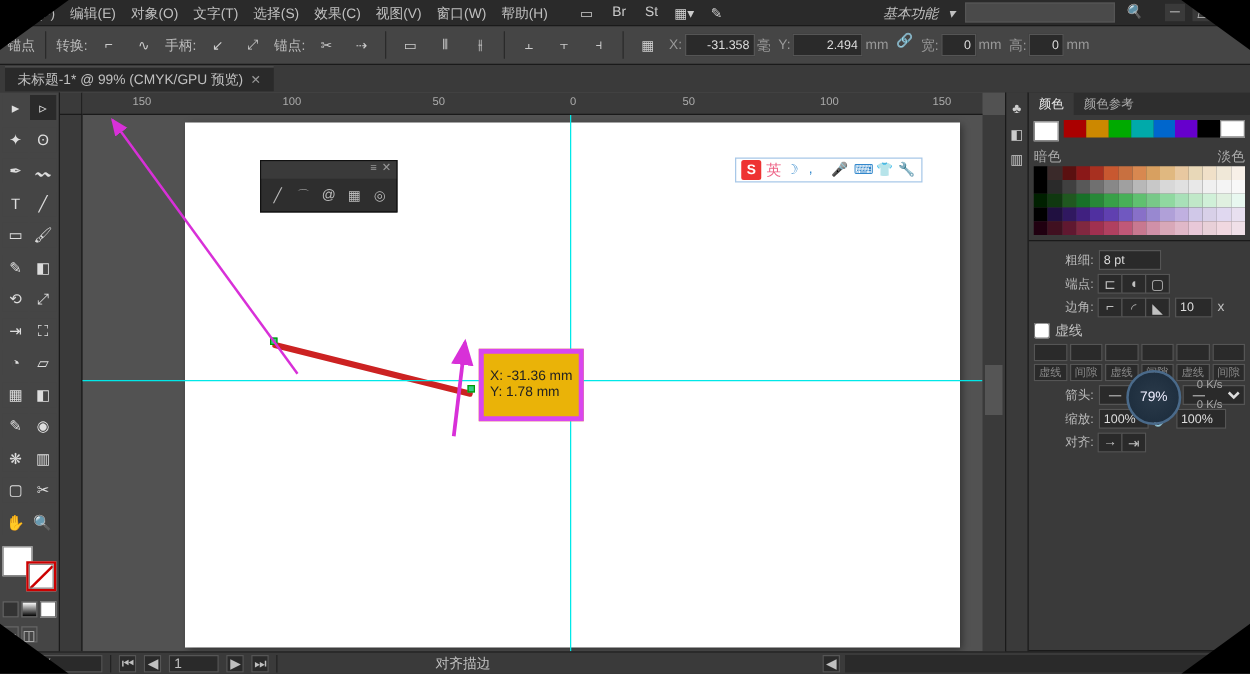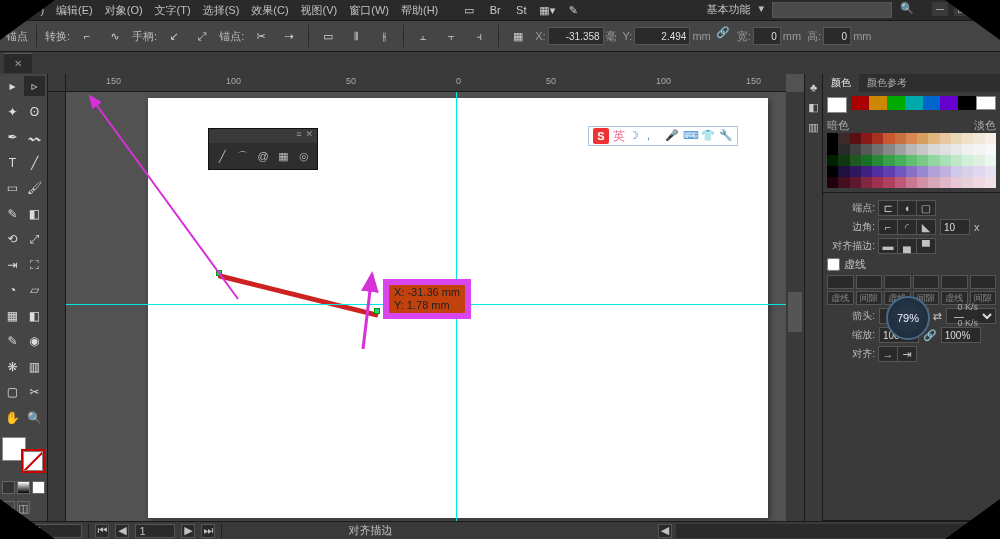--- a/index.html
+++ b/index.html
@@ -1,21 +1,21 @@
 <!DOCTYPE html>
 <html><head>
 <meta charset="utf-8">
 <style>
 * { margin: 0; padding: 0; box-sizing: border-box; font-family: "Microsoft YaHei", sans-serif; font-size: 11px; }
 body { background: #323232; color: #c0c0c0; width: 1000px; height: 539px; overflow: hidden; position: relative; }
 
 
 .menubar { height: 20px; background: #2a2a2a; display: flex; align-items: center; padding: 0 8px; gap: 12px; }
 .menubar span { cursor: default; }
-.menubar-right { margin-left: auto; display: flex; gap: 8px; }
+.menubar-right { margin-left: auto; display: flex; align-items: center; gap: 8px; font-style: italic; }
 .search-box { width: 120px; height: 16px; background: #4a4a4a; border: 1px solid #555; }
 .search-icon { width: 14px; height: 14px; }
 .window-btns { display: flex; gap: 6px; margin-left: 10px; }
 .window-btn { width: 16px; height: 14px; background: #3a3a3a; display:flex; align-items:center; justify-content:center; }
 
 
 .controlbar { height: 32px; background: #454545; border-top: 1px solid #1a1a1a; border-bottom: 1px solid #1a1a1a; display: flex; align-items: center; padding: 0 6px; gap: 6px; }
 .controlbar .lbl { color: #bbb; }
 .controlbar .sep { width: 1px; height: 22px; background: #2a2a2a; margin: 0 2px; }
 .tool-icon { width: 22px; height: 22px; display: flex; align-items: center; justify-content: center; color: #ccc; }
@@ -65,21 +65,21 @@
 .float-panel .row { display: flex; gap: 6px; padding: 6px; }
 .float-panel .opt { width: 18px; height: 14px; display:flex; align-items:center; justify-content:center; color:#bbb;}
 
 
 .ime-bar { position: absolute; top: 28px; right: 30px; height: 20px; background: #fff; border: 1px solid #a8c8e8; display: flex; align-items: center; gap: 4px; padding: 0 4px; }
 .ime-bar .s { width:16px; height:16px; background:#e33; color:#fff; display:flex;align-items:center;justify-content:center;font-weight:bold;border-radius:2px;}
 .ime-bar .ch { color:#e68; font-size:12px;}
 .ime-bar .ic { width:14px; height:14px; }
 
 
-.coord-tip { position: absolute; top: 205px; left: 335px; background: #c2410c; border: 6px solid #d946ef; padding: 1px 5px; font-size: 10px; color: #222; line-height: 1.2; }
+.coord-tip { position: absolute; top: 205px; left: 335px; background: #eab308; border: 4px solid #d946ef; padding: 12px 5px; font-size: 10px; color: #222; line-height: 1.2; }
 
 
 .rightside { width: 18px; background: #3a3a3a; border-left: 1px solid #1a1a1a; display:flex; flex-direction:column; gap:6px; padding-top:6px; align-items:center;}
 .rightside div { width:14px; height:14px; color:#ccc; display:flex;align-items:center;justify-content:center;}
 
 
 .panels { width: 178px; background: #3a3a3a; border-left: 1px solid #1a1a1a; display: flex; flex-direction: column; overflow: hidden; }
 .panel { border-bottom: 1px solid #1a1a1a; }
 .panel-tabs { display: flex; background: #2e2e2e; height: 18px; }
 .panel-tabs span { padding: 2px 8px; color: #aaa; font-size: 10px; }
@@ -94,21 +94,21 @@
 
 .stroke-row { display: flex; align-items: center; gap: 4px; margin: 3px 0; }
 .stroke-row .lbl { width: 48px; text-align: right; color: #bbb; font-size: 10px; }
 .mini-input { width: 50px; height: 16px; background: #2a2a2a; border: 1px solid #555; color: #ddd; font-size: 10px; padding: 0 3px; }
 .btn-group { display: flex; }
 .btn-group div { width: 20px; height: 16px; background: #2a2a2a; border: 1px solid #555; margin-left: -1px; display:flex;align-items:center;justify-content:center;}
 
 .dash-row { display:flex; gap:2px; margin:2px 0;}
 .dash-row div { flex:1; height:14px; background:#2a2a2a; border:1px solid #555; font-size:9px; color:#888; text-align:center;}
 
-.circular-gauge { position: absolute; right: 70px; top: 296px; width: 44px; height: 44px; border-radius: 50%; background: radial-gradient(circle,#2a3a4a,#1a2a3a); border:2px solid #4a6a8a; display:flex;align-items:center;justify-content:center;color:#eef;font-size:12px;}
+.circular-gauge { position: absolute; right: 55px; top: 296px; width: 44px; height: 44px; border-radius: 50%; background: radial-gradient(circle,#2a3a4a,#1a2a3a); border:2px solid #4a6a8a; display:flex;align-items:center;justify-content:center;color:#eef;font-size:12px;}
 .gauge-lbl { position:absolute; right:22px; font-size:9px; color:#aaa;}
 
 
 .statusbar { height: 18px; background: #3a3a3a; border-top: 1px solid #1a1a1a; display: flex; align-items: center; padding: 0 6px; gap: 6px; font-size: 10px; }
 .status-sep { width:1px; height:14px; background:#222;}
 .zoom-dd { width:60px; height:14px; background:#2a2a2a; border:1px solid #555; padding:0 3px;}
 .nav-btn { width:14px; height:14px; background:#2a2a2a; border:1px solid #555; display:flex;align-items:center;justify-content:center;}
 
 
 .scrollbar-v { position: absolute; right: 0; top: 18px; bottom: 0; width: 18px; background: #3a3a3a; }
@@ -196,20 +196,21 @@
   </div>
   <div class="coord-box">
     <span class="axis">高:</span>
     <input class="coord-input small" value="0" style="">
     <span class="axis">mm</span>
   </div>
 </div>
 
 <div class="tabbar">
   <div class="doc-tab">
+    <span>未标题-1* @ 99% (CMYK/GPU 预览)</span>
     <span class="close">✕</span>
   </div>
 </div>
 
 <div class="workarea">
 
   <div class="left-tools">
     <div class="tbtn">▸</div>
     <div class="tbtn sel">▹</div>
     <div class="tbtn">✦</div>
@@ -431,44 +432,40 @@
             <div style="background: rgb(240, 224, 232);"></div>
           </div>
       </div>
     </div>
 
 
 
     <div class="panel" style="flex:1;position:relative">
       <div class="panel-body">
         <div class="stroke-row">
+          <span class="lbl">粗细:</span>
+          <input class="mini-input" value="8 pt" style="">
+        </div>
+        <div class="stroke-row">
           <span class="lbl">端点:</span>
           <div class="btn-group">
             <div>⊏</div>
             <div>◖</div>
             <div>▢</div>
           </div>
         </div>
         <div class="stroke-row">
           <span class="lbl">边角:</span>
           <div class="btn-group">
             <div>⌐</div>
             <div>◜</div>
             <div>◣</div>
           </div>
           <input class="mini-input" style="width: 30px;" value="10">
           <span>x</span>
-        </div>
-        <div class="stroke-row">
-          <span class="lbl">对齐描边:</span>
-          <div class="btn-group">
-            <div>▬</div>
-            <div>▄</div>
-            <div>▀</div>
-          </div>
         </div>
         <div class="stroke-row">
           <input type="checkbox" style="">
           <span>虚线</span>
         </div>
         <div class="dash-row">
           <div></div>
             <div></div>
             <div></div>
             <div></div>

